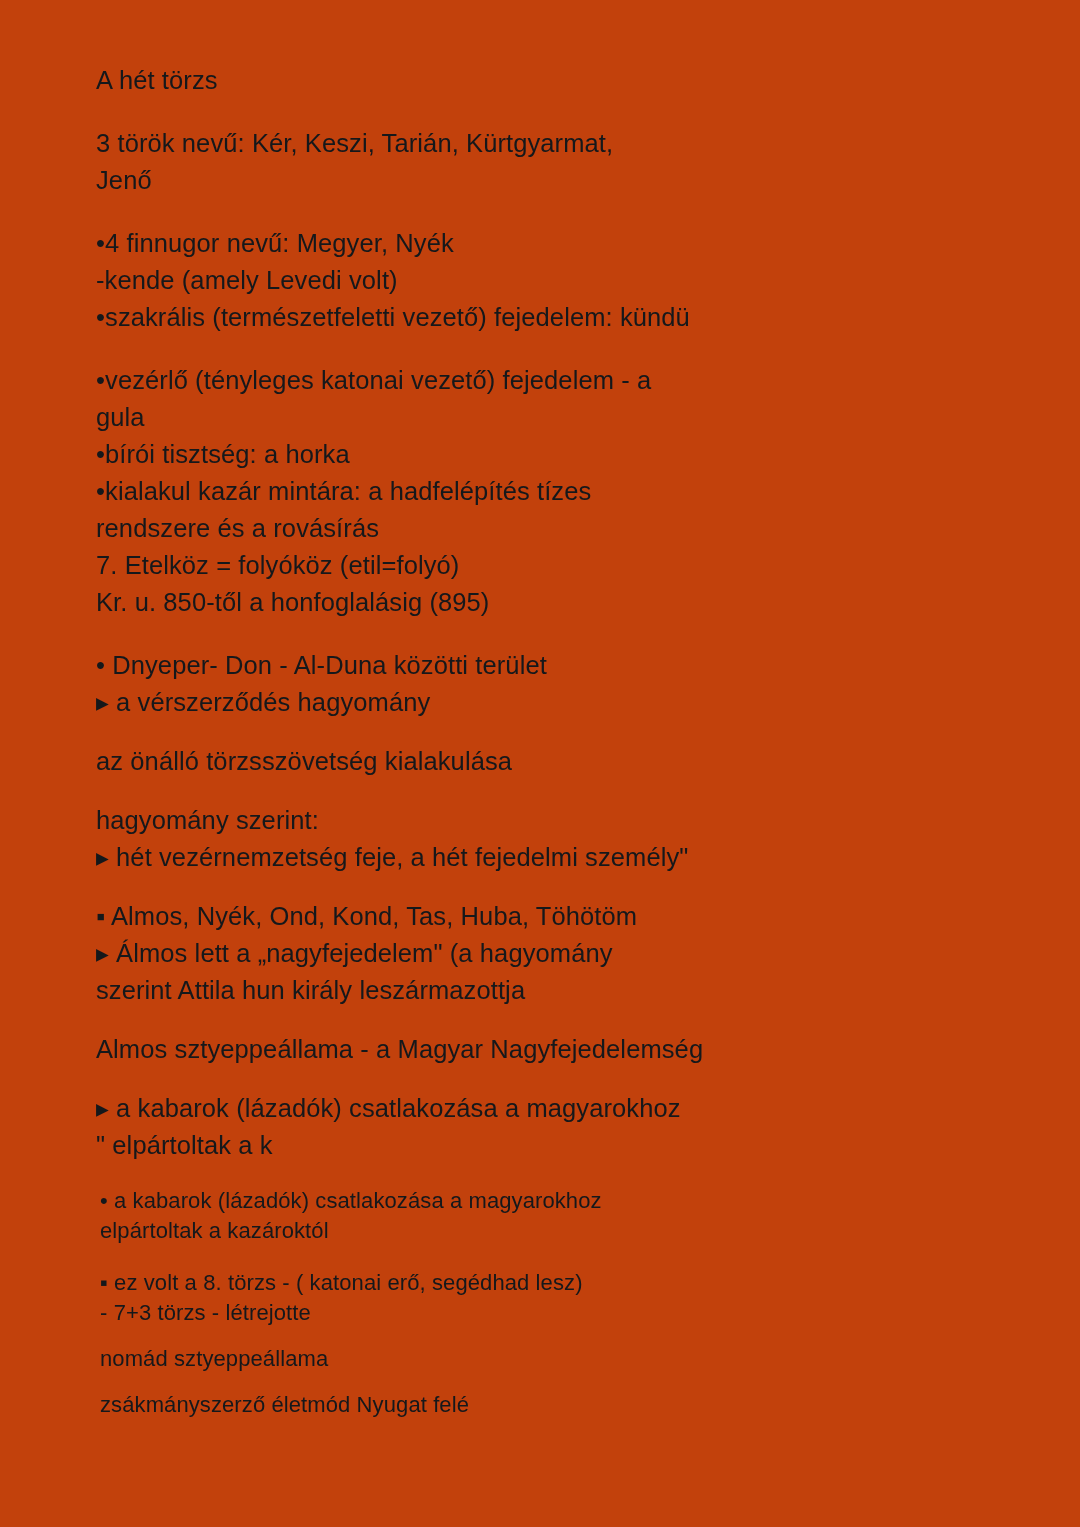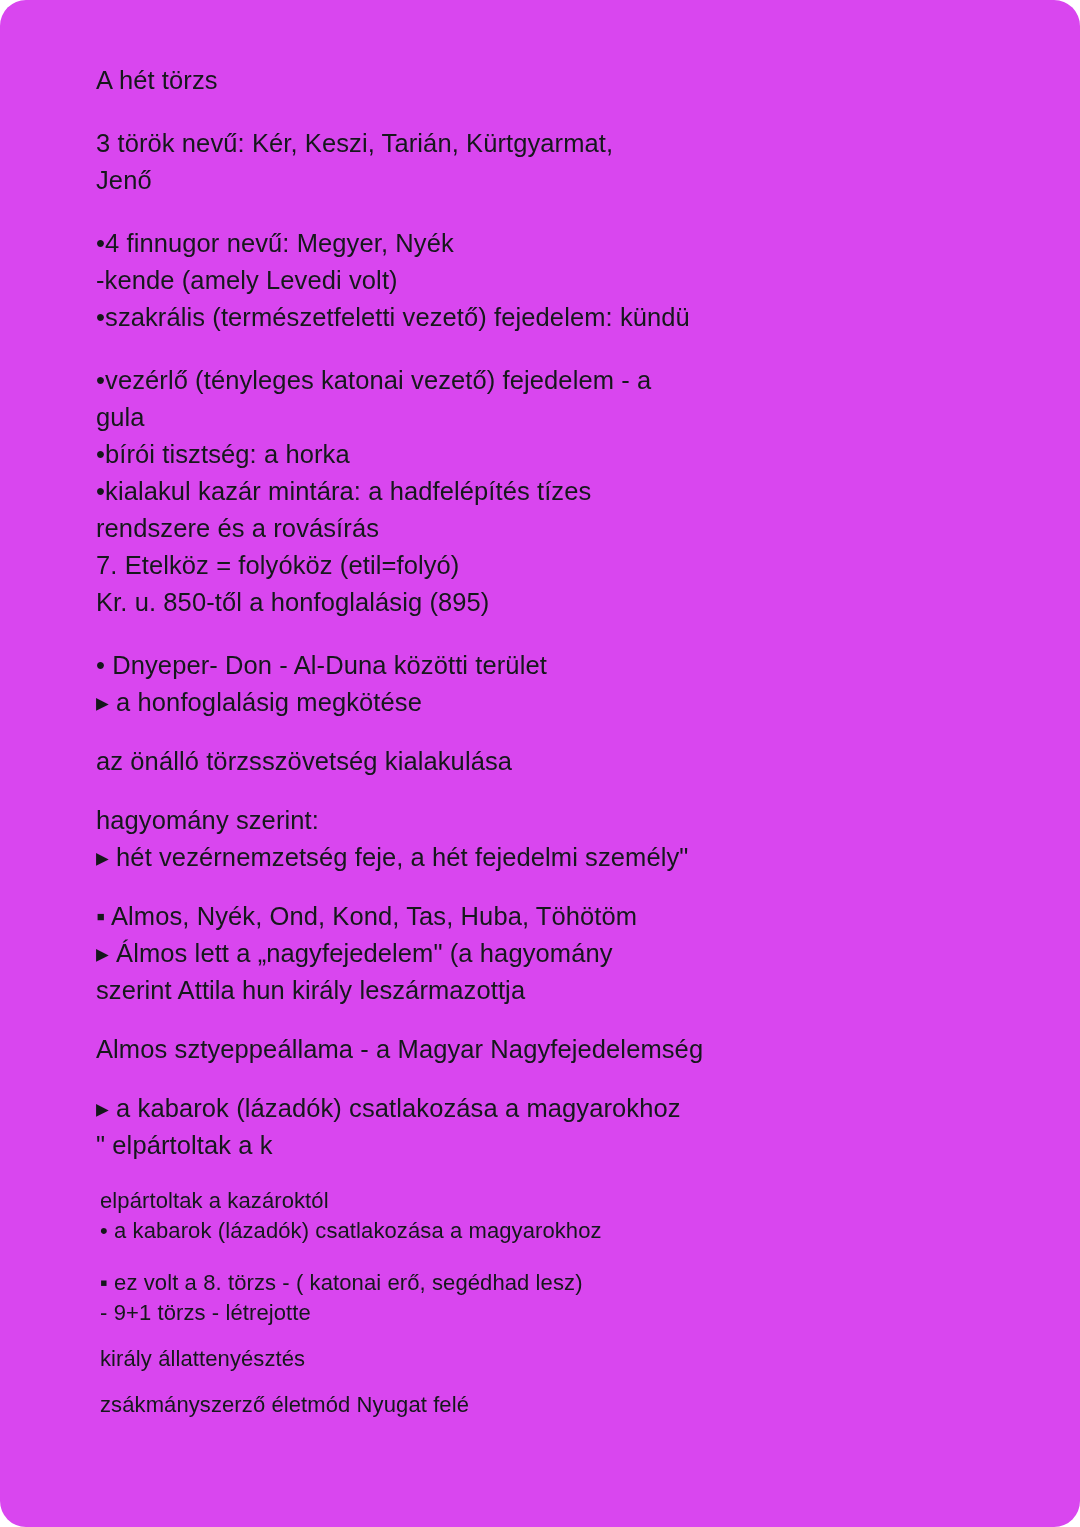--- a/index.html
+++ b/index.html
@@ -12,23 +12,22 @@
     width: 1080px;
     height: 1527px;
     font-family: "Liberation Sans", "DejaVu Sans", sans-serif;
     color: #15181b;
     -webkit-font-smoothing: antialiased;
   }
   .page {
     position: relative;
     width: 1080px;
     height: 1527px;
-    background: #d946ef;
+    background: #c2410c;
     overflow: hidden;
-    border-radius: 26px;
   }
   .doc {
     position: absolute;
     left: 96px;
     top: 62px;
     width: 900px;
   }
   
   .block {
     font-size: 25.5px;
@@ -53,33 +52,33 @@
 <div class="page">
   <div class="doc" id="doc-root">
       <div class="block"><span class="line">A hét törzs</span></div>
       <div class="gap-lg"></div>
       <div class="block"><span class="line">3 török nevű: Kér, Keszi, Tarián, Kürtgyarmat,</span><span class="line">Jenő</span></div>
       <div class="gap-lg"></div>
       <div class="block"><span class="line">•4 finnugor nevű: Megyer, Nyék</span><span class="line">-kende (amely Levedi volt)</span><span class="line">•szakrális (természetfeletti vezető) fejedelem: kündü</span></div>
       <div class="gap-lg"></div>
       <div class="block"><span class="line">•vezérlő (tényleges katonai vezető) fejedelem - a</span><span class="line">gula</span><span class="line">•bírói tisztség: a horka</span><span class="line">•kialakul kazár mintára: a hadfelépítés tízes</span><span class="line">rendszere és a rovásírás</span><span class="line">7. Etelköz = folyóköz (etil=folyó)</span><span class="line">Kr. u. 850-től a honfoglalásig (895)</span></div>
       <div class="gap-lg"></div>
-      <div class="block"><span class="line">• Dnyeper- Don - Al-Duna közötti terület</span><span class="line">▸ a honfoglalásig megkötése</span></div>
+      <div class="block"><span class="line">• Dnyeper- Don - Al-Duna közötti terület</span><span class="line">▸ a vérszerződés hagyomány</span></div>
       <div class="gap-md"></div>
       <div class="block"><span class="line">az önálló törzsszövetség kialakulása</span></div>
       <div class="gap-md"></div>
       <div class="block"><span class="line">hagyomány szerint:</span><span class="line">▸ hét vezérnemzetség feje, a hét fejedelmi személy"</span></div>
       <div class="gap-md"></div>
       <div class="block"><span class="line">▪ Almos, Nyék, Ond, Kond, Tas, Huba, Töhötöm</span><span class="line">▸ Álmos lett a „nagyfejedelem" (a hagyomány</span><span class="line">szerint Attila hun király leszármazottja</span></div>
       <div class="gap-md"></div>
       <div class="block"><span class="line">Almos sztyeppeállama - a Magyar Nagyfejedelemség</span></div>
       <div class="gap-md"></div>
       <div class="block"><span class="line">▸ a kabarok (lázadók) csatlakozása a magyarokhoz</span><span class="line">" elpártoltak a k</span></div>
       <div class="gap-md"></div>
-      <div class="block small"><span class="line">elpártoltak a kazároktól</span><span class="line">• a kabarok (lázadók) csatlakozása a magyarokhoz</span></div>
+      <div class="block small"><span class="line">• a kabarok (lázadók) csatlakozása a magyarokhoz</span><span class="line">elpártoltak a kazároktól</span></div>
       <div class="gap-md"></div>
-      <div class="block small"><span class="line">▪ ez volt a 8. törzs - ( katonai erő, segédhad lesz)</span><span class="line">- 9+1 törzs - létrejotte</span></div>
+      <div class="block small"><span class="line">▪ ez volt a 8. törzs - ( katonai erő, segédhad lesz)</span><span class="line">- 7+3 törzs - létrejotte</span></div>
       <div class="gap-sm"></div>
-      <div class="block small"><span class="line">király állattenyésztés</span></div>
+      <div class="block small"><span class="line">nomád sztyeppeállama</span></div>
       <div class="gap-sm"></div>
       <div class="block small"><span class="line">zsákmányszerző életmód Nyugat felé</span></div>
     </div>
 </div>
 
 </body></html>

